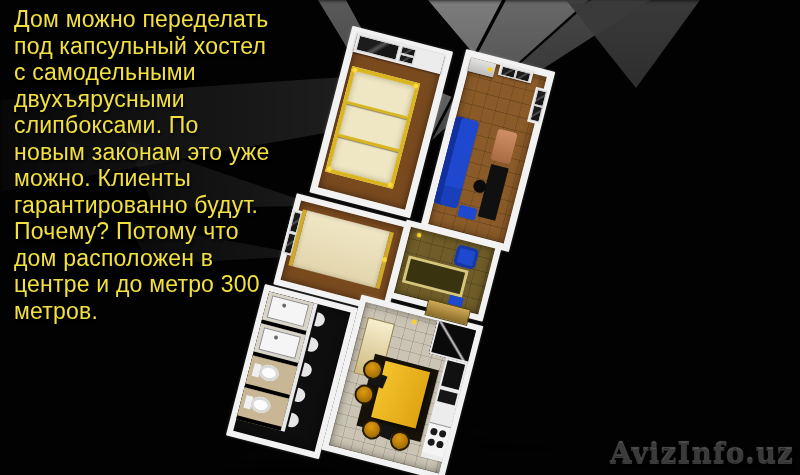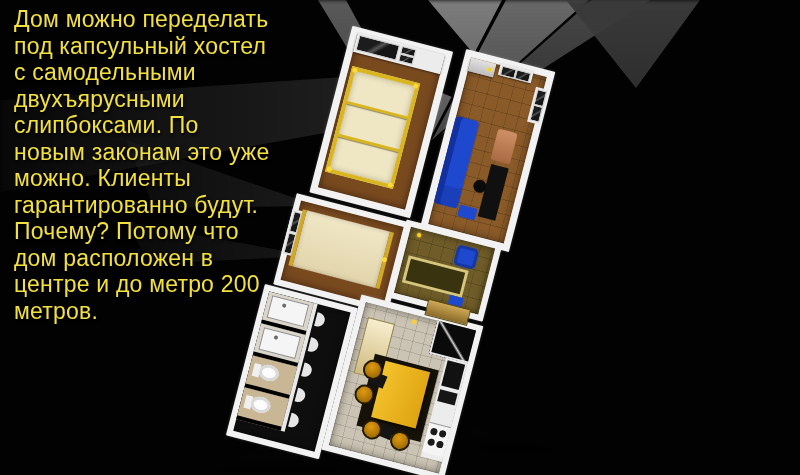--- a/index.html
+++ b/index.html
@@ -253,16 +253,17 @@
   <div id="adtext">Дом можно переделать
 под капсульный хостел
 с самодельными
 двухъярусными
 слипбоксами. По
 новым законам это уже
 можно. Клиенты
 гарантированно будут.
 Почему? Потому что
 дом расположен в
-центре и до метро 200
+центре и до метро 300
 метров.</div>
 
+  <div id="watermark">AvizInfo.uz</div>
 </div>
 
 </body></html>

